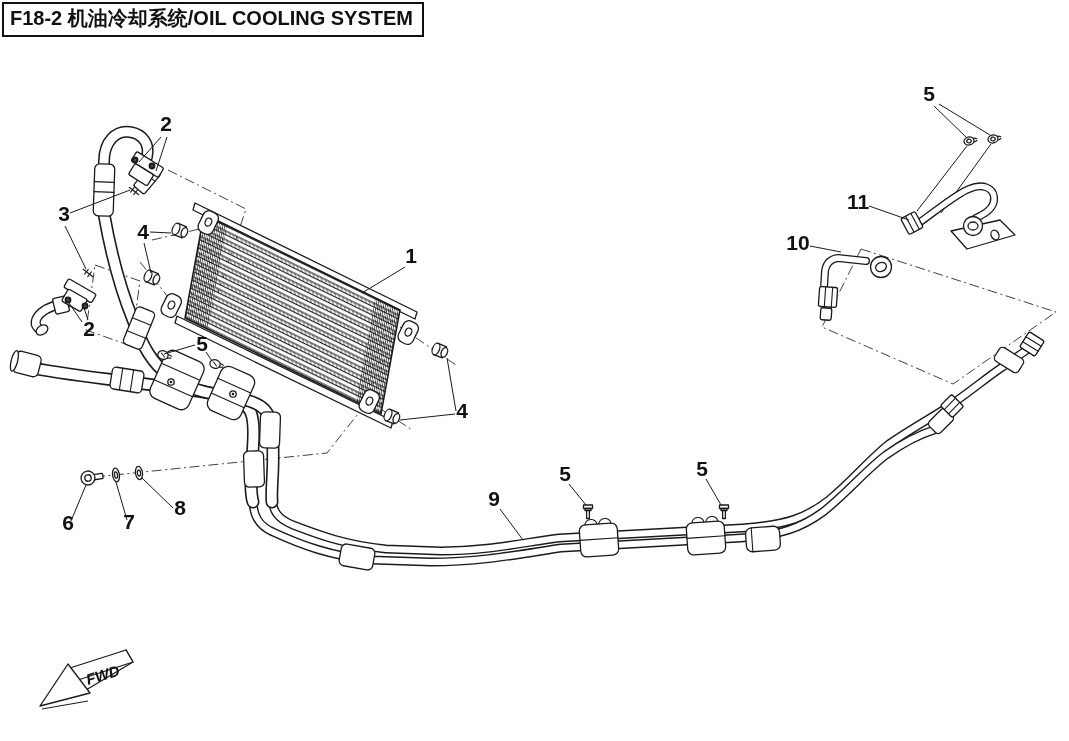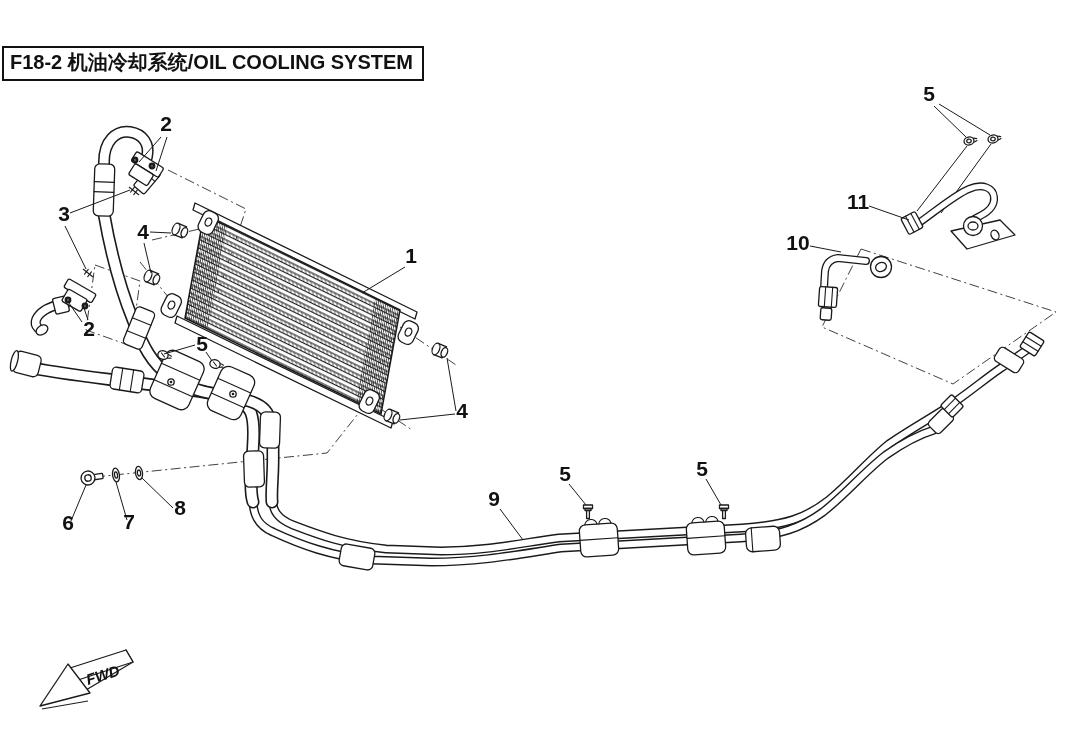--- a/index.html
+++ b/index.html
@@ -1,20 +1,20 @@
 <!DOCTYPE html>
 <html><head>
 <meta charset="utf-8">
 <style>
   html,body{margin:0;padding:0;background:#fff;}
   .stage{position:relative;width:1069px;height:741px;background:#fff;overflow:hidden;
          font-family:"Liberation Sans",sans-serif;}
   .titlebox{position:absolute;top:2px;left:2px;border:2.5px solid #111;background:#fff;
             padding:1px 9px 3px 6px;font-size:20px;font-weight:bold;color:#111;
-            font-family:"Liberation Sans",sans-serif;white-space:nowrap;margin-top:44px;}
+            font-family:"Liberation Sans",sans-serif;white-space:nowrap;}
   svg{position:absolute;top:0;left:0;}
   .w{fill:#fff;stroke:#1a1a1a;stroke-width:1.3;stroke-linejoin:round;}
   .t{stroke:#1a1a1a;stroke-width:1.1;fill:none;stroke-linecap:round;}
   .ld{stroke:#1a1a1a;stroke-width:1;fill:none;}
   .ph{stroke:#2a2a2a;stroke-width:.9;fill:none;stroke-dasharray:10 3.5 2 3.5;}
   .ho{stroke:#1a1a1a;fill:none;stroke-linecap:round;stroke-linejoin:round;}
   .hi{stroke:#fff;fill:none;stroke-linecap:round;stroke-linejoin:round;}
   .dk{fill:#1a1a1a;stroke:none;}
   .num{font:bold 21px "Liberation Sans",sans-serif;fill:#111;text-anchor:middle;}
   .fwdtxt{font:italic bold 15px "Liberation Sans",sans-serif;fill:#111;}

